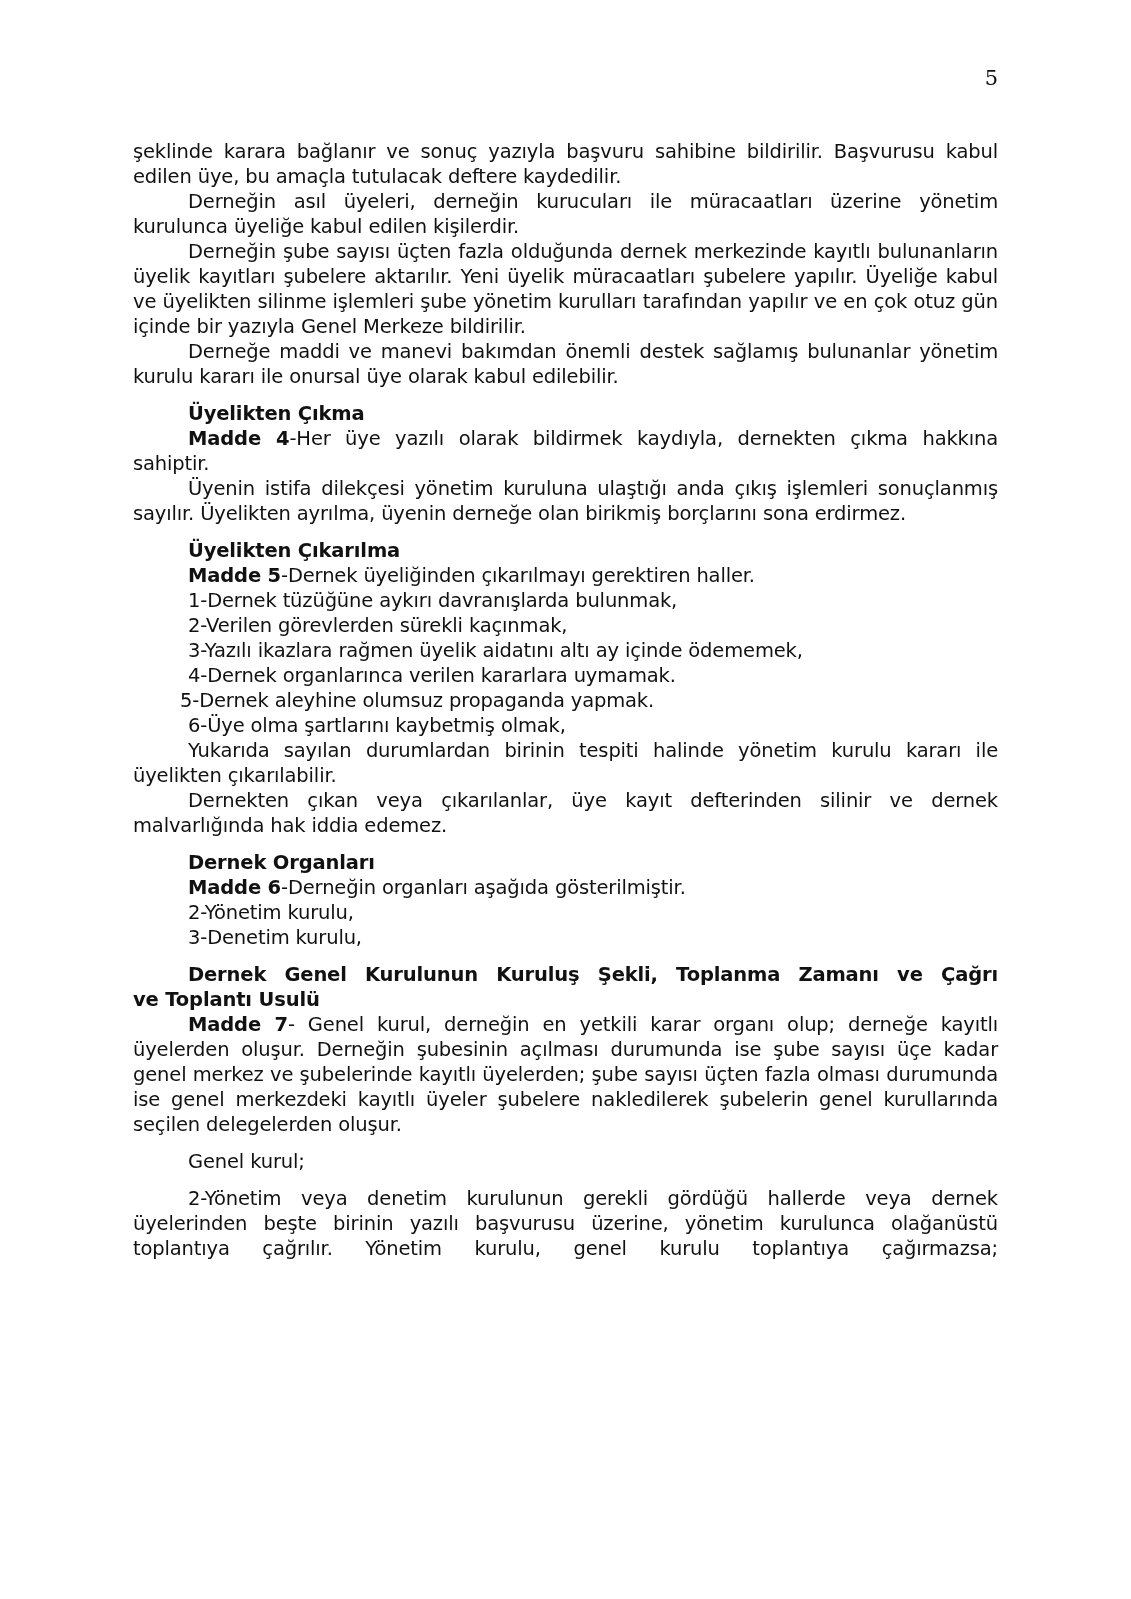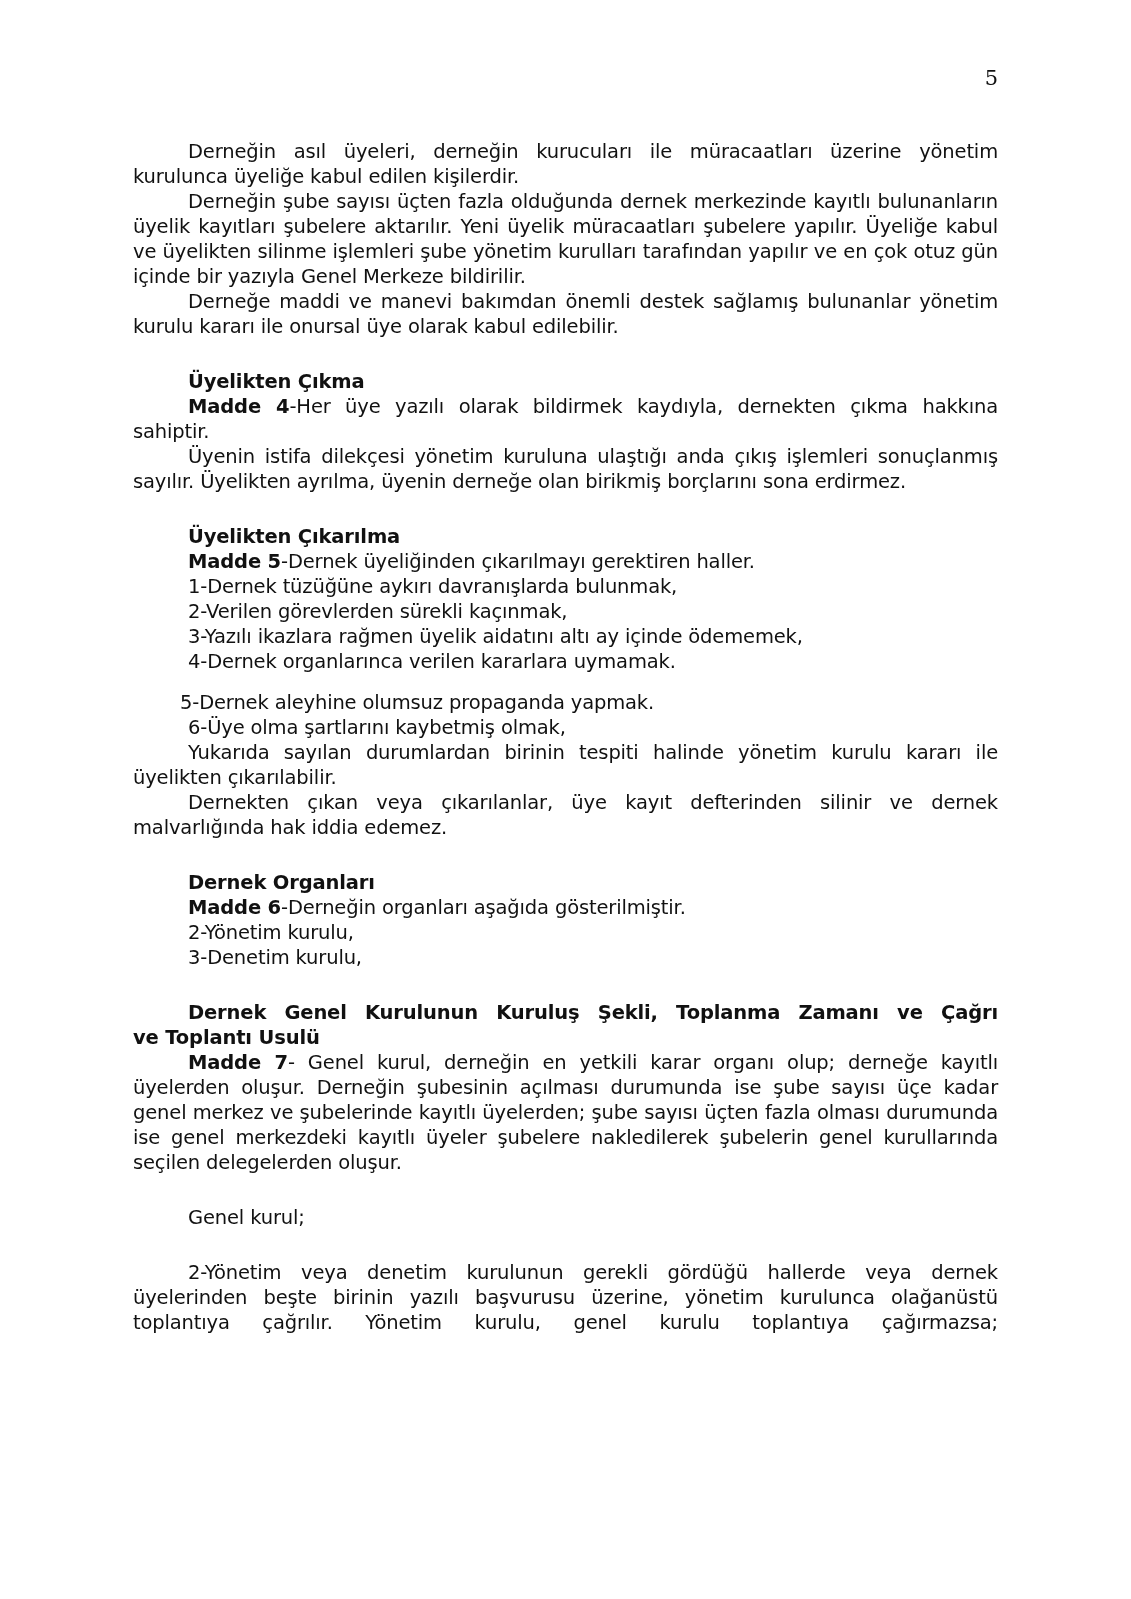--- a/index.html
+++ b/index.html
@@ -29,39 +29,40 @@
   }
   .body-text {
     margin-top: 48px;
   }
   .body-text p {
     margin: 0;
     text-align: justify;
     text-indent: 55px;
   }
   p.cont   { text-indent: 0; }
-  p.item5  { text-indent: 47px; margin-top: 16px; }
-  p.sp     { margin-top: 30px; }
+  p.item5  { text-indent: 47px; }
+  p.sp     { margin-top: 12px; }
   p.heading { font-weight: bold; }
   p.hline2  { font-weight: bold; text-indent: 0; }
   p.jlast {
     text-align-last: justify;
     -moz-text-align-last: justify;
   }
   .b { font-weight: bold; }
 </style>
 </head>
 <body>
 
 <div class="page">
 
   <div class="page-num">5</div>
 
   <div class="body-text">
 
+    <p class="cont">şeklinde karara bağlanır ve sonuç yazıyla başvuru sahibine bildirilir. Başvurusu kabul edilen üye, bu amaçla tutulacak deftere kaydedilir.</p>
     <p>Derneğin asıl üyeleri, derneğin kurucuları ile müracaatları üzerine yönetim kurulunca üyeliğe kabul edilen kişilerdir.</p>
     <p>Derneğin şube sayısı üçten fazla olduğunda dernek merkezinde kayıtlı bulunanların üyelik kayıtları şubelere aktarılır. Yeni üyelik müracaatları şubelere yapılır. Üyeliğe kabul ve üyelikten silinme işlemleri şube yönetim kurulları tarafından yapılır ve en çok otuz gün içinde bir yazıyla Genel Merkeze bildirilir.</p>
     <p>Derneğe maddi ve manevi bakımdan önemli destek sağlamış bulunanlar yönetim kurulu kararı ile onursal üye olarak kabul edilebilir.</p>
 
     <p class="heading sp">Üyelikten Çıkma</p>
     <p><span class="b">Madde 4</span><span>-Her üye yazılı olarak bildirmek kaydıyla, dernekten çıkma hakkına sahiptir.</span></p>
     <p>Üyenin istifa dilekçesi yönetim kuruluna ulaştığı anda çıkış işlemleri sonuçlanmış sayılır. Üyelikten ayrılma, üyenin derneğe olan birikmiş borçlarını sona erdirmez.</p>
 
     <p class="heading sp">Üyelikten Çıkarılma</p>
     <p><span class="b">Madde 5</span><span>-Dernek üyeliğinden çıkarılmayı gerektiren haller.</span></p>

